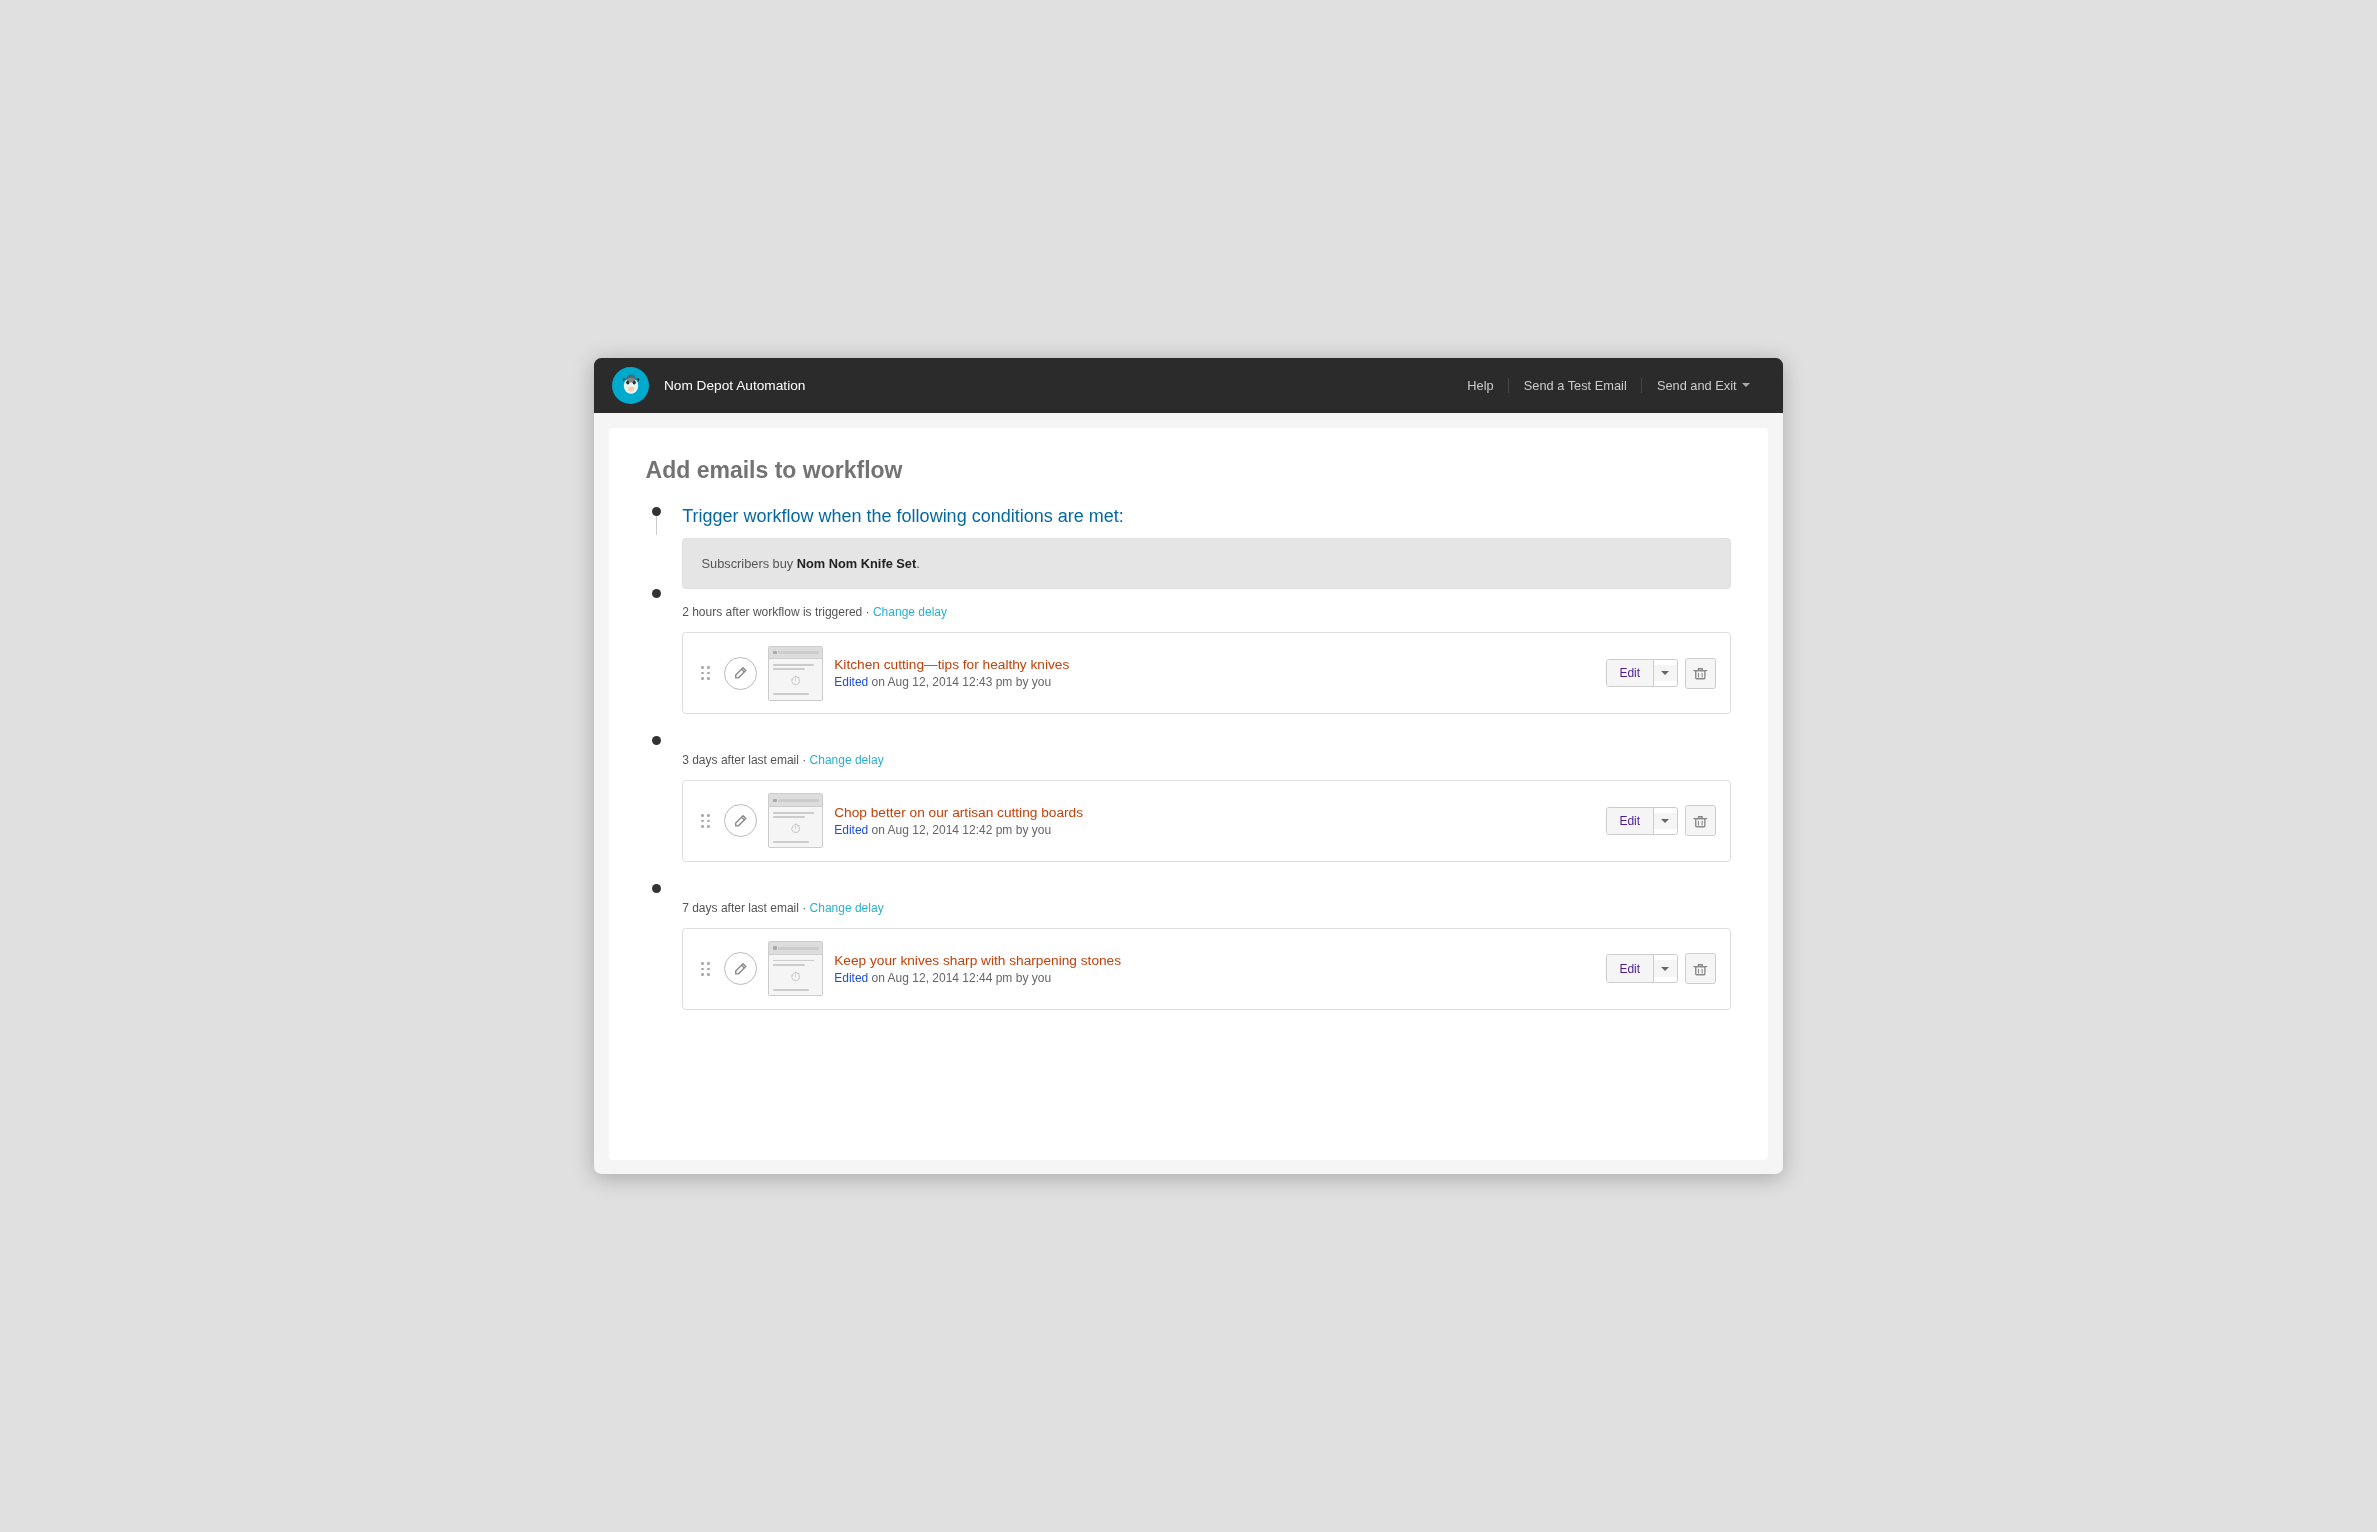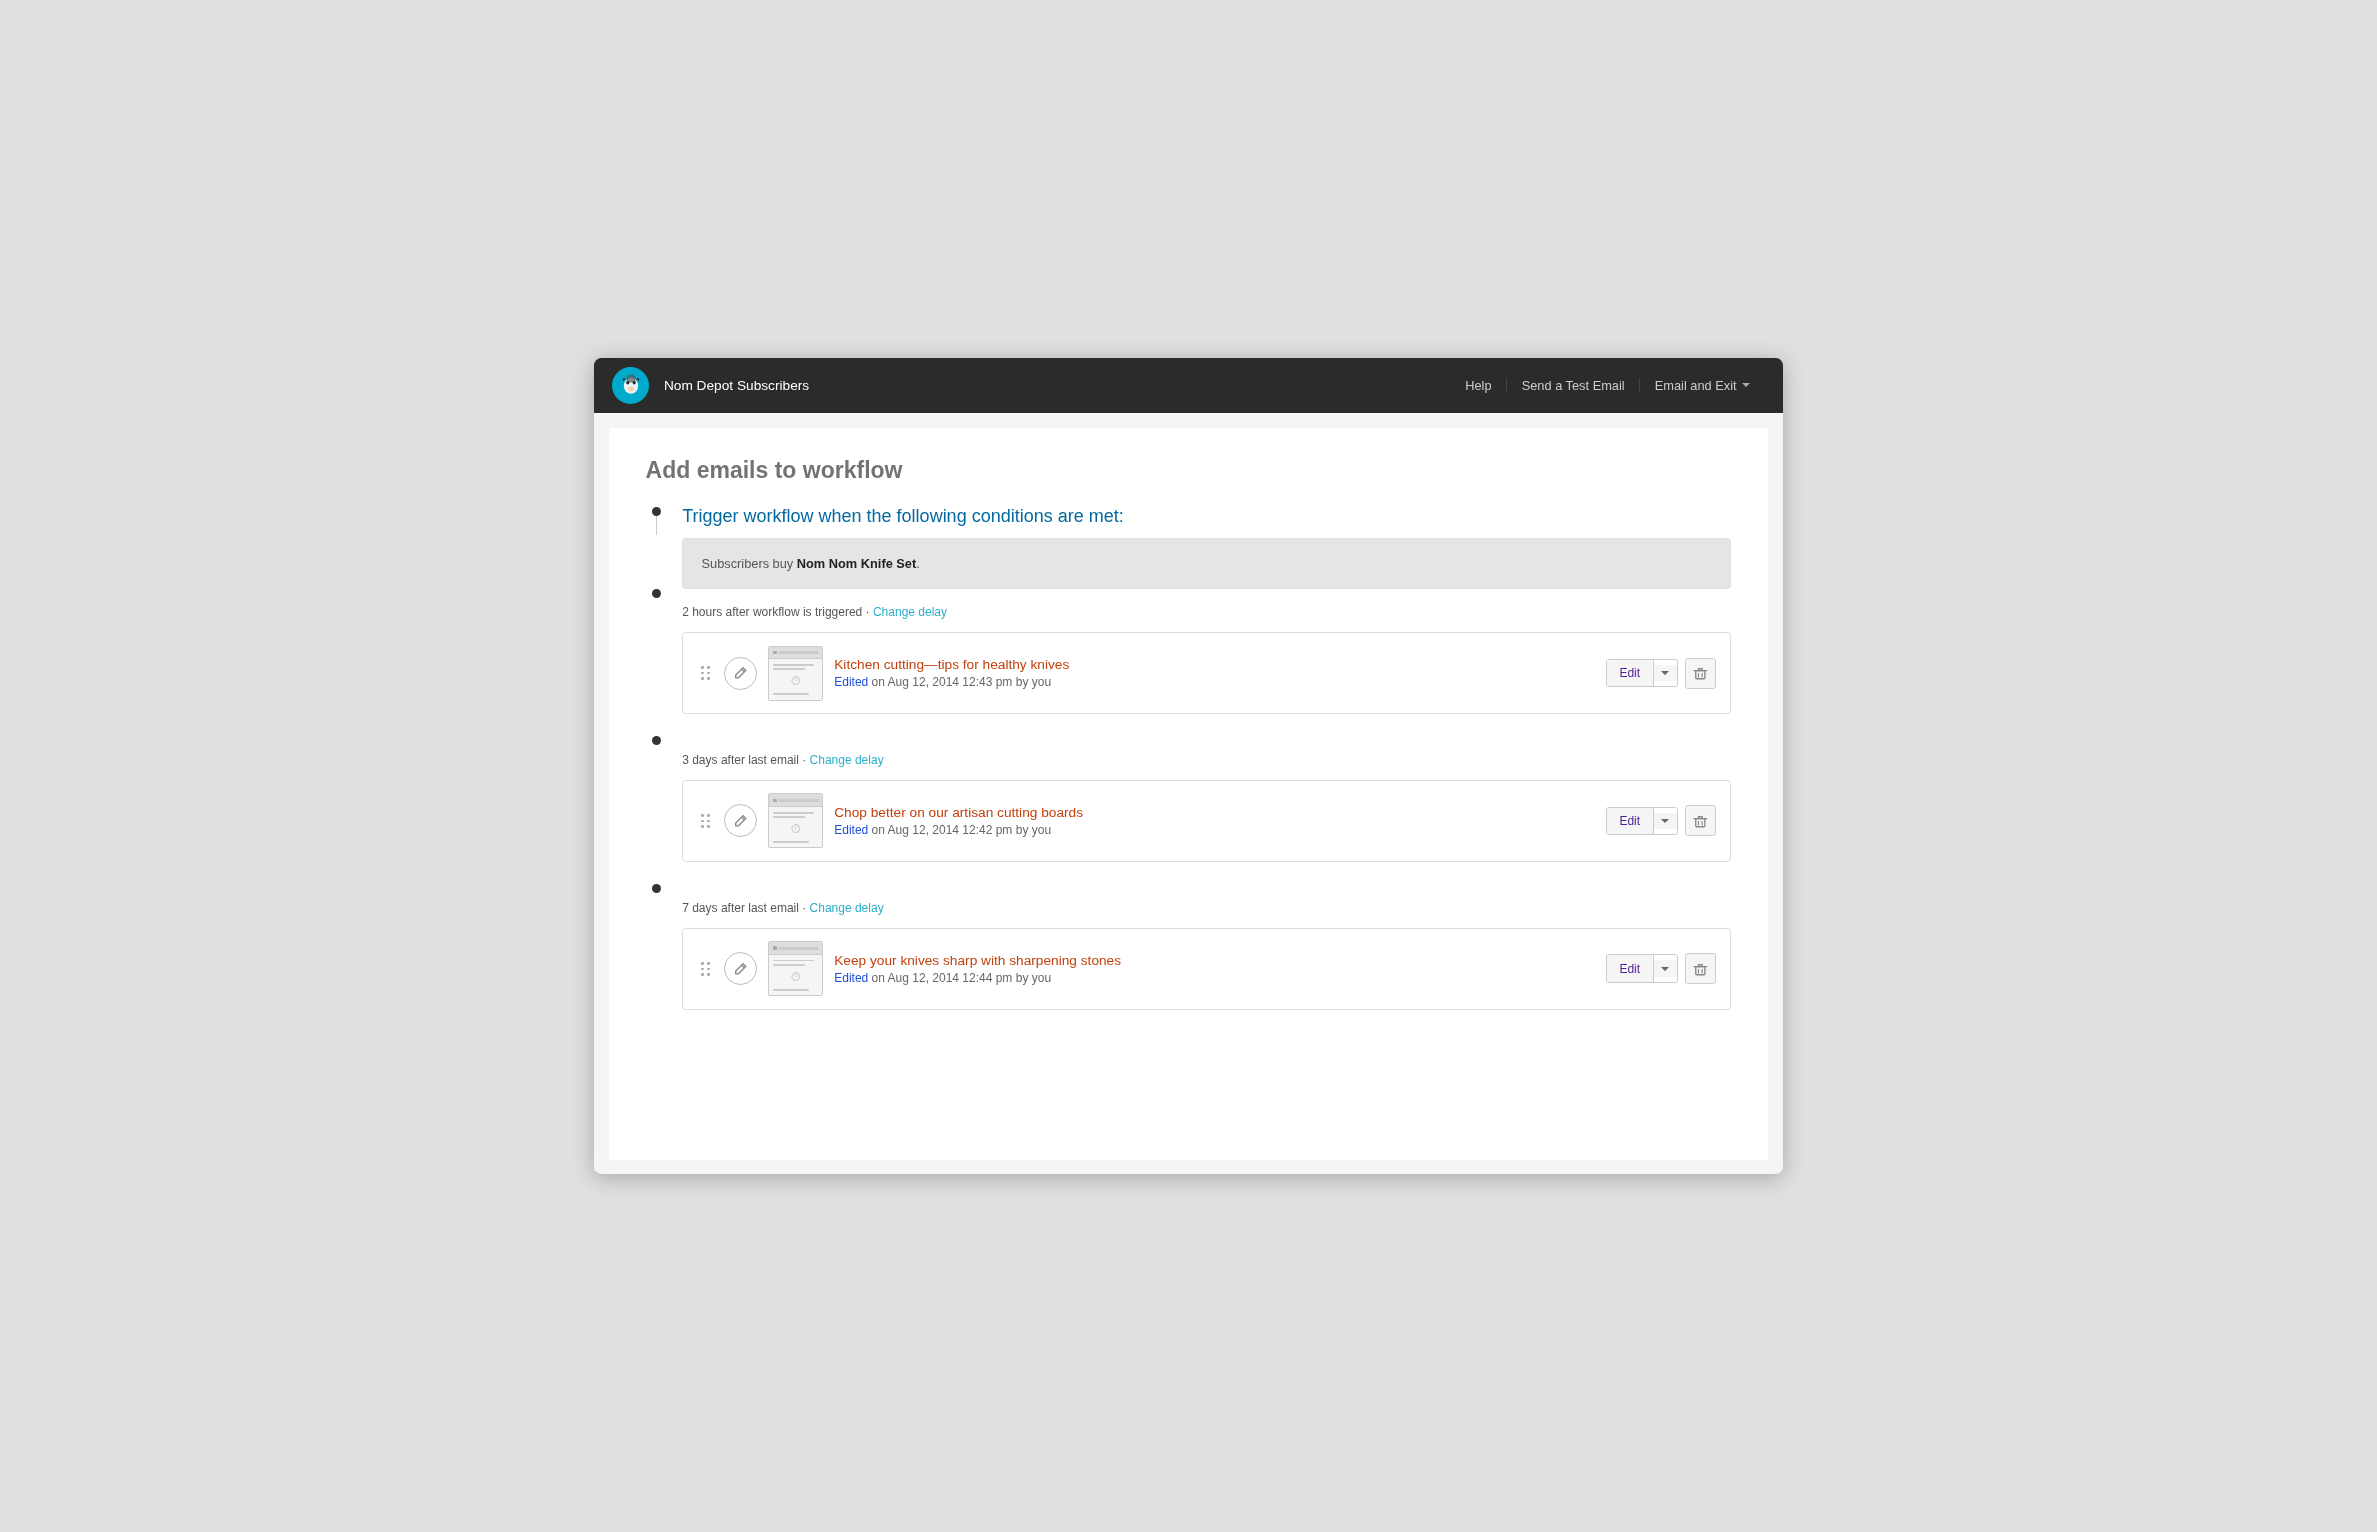--- a/index.html
+++ b/index.html
@@ -351,26 +351,26 @@
       <svg viewBox="0 0 30 30" fill="none" xmlns="http://www.w3.org/2000/svg">
         <ellipse cx="15" cy="16" rx="9" ry="10" fill="white" opacity="0.9"></ellipse>
         <ellipse cx="11" cy="12" rx="2" ry="2.5" fill="#2b2b2b"></ellipse>
         <ellipse cx="19" cy="12" rx="2" ry="2.5" fill="#2b2b2b"></ellipse>
         <ellipse cx="15" cy="20" rx="4" ry="3" fill="#ffccaa"></ellipse>
         <path d="M6 10 Q4 6 8 8" stroke="#2b2b2b" stroke-width="1.5" fill="none"></path>
         <path d="M24 10 Q26 6 22 8" stroke="#2b2b2b" stroke-width="1.5" fill="none"></path>
         <ellipse cx="15" cy="7" rx="6" ry="5" fill="#555" opacity="0.7"></ellipse>
       </svg>
     </div>
-    <span class="navbar-title">Nom Depot Subscribers</span>
+    <span class="navbar-title">Nom Depot Automation</span>
     <div class="navbar-actions">
       <span class="navbar-link">Help</span>
       <span class="navbar-link">Send a Test Email</span>
       <span class="navbar-btn">
-        <span>Email and Exit</span>
+        <span>Send and Exit</span>
         <span class="chevron-down"></span>
       </span>
     </div>
   </nav>
 
   <div class="main">
     <h1 class="page-title">Add emails to workflow</h1>
 
     <div class="section-row">
       <div class="bullet-col">

